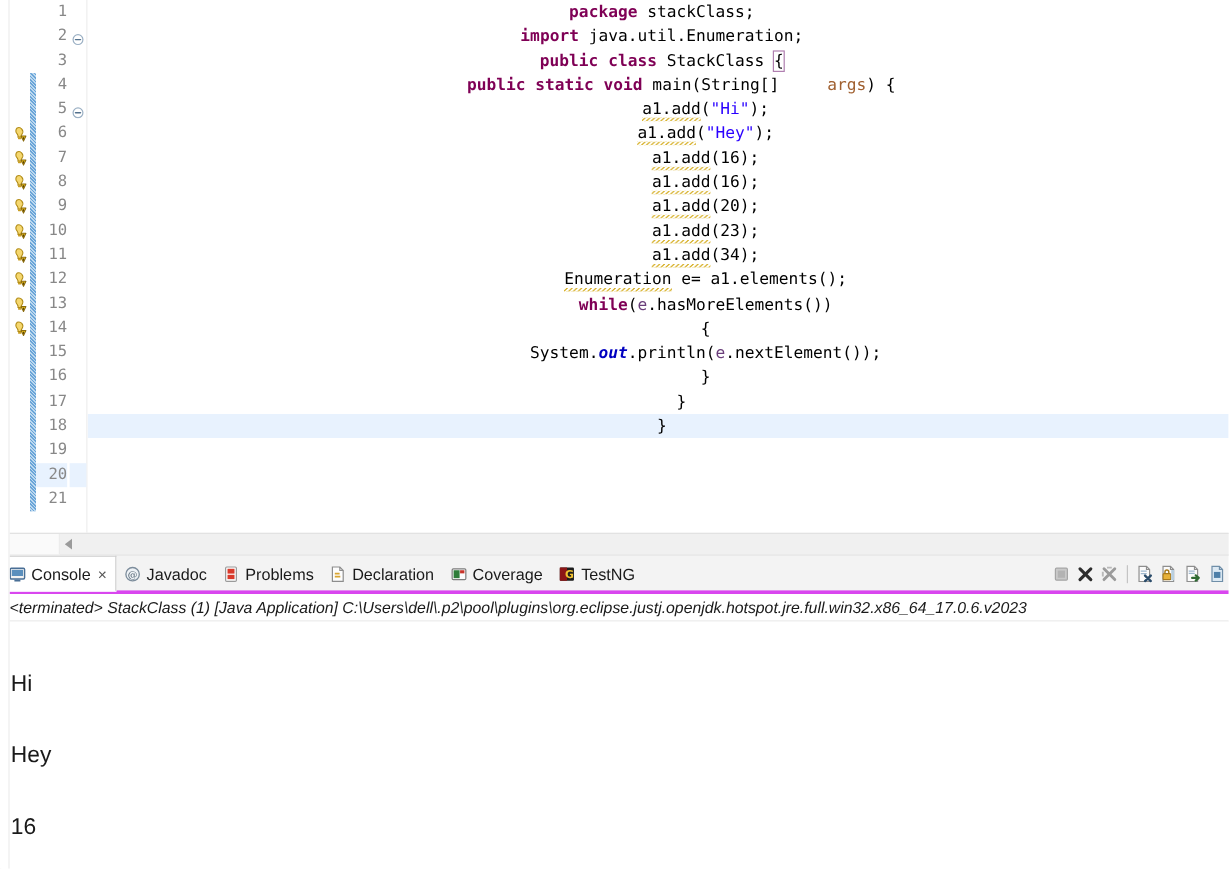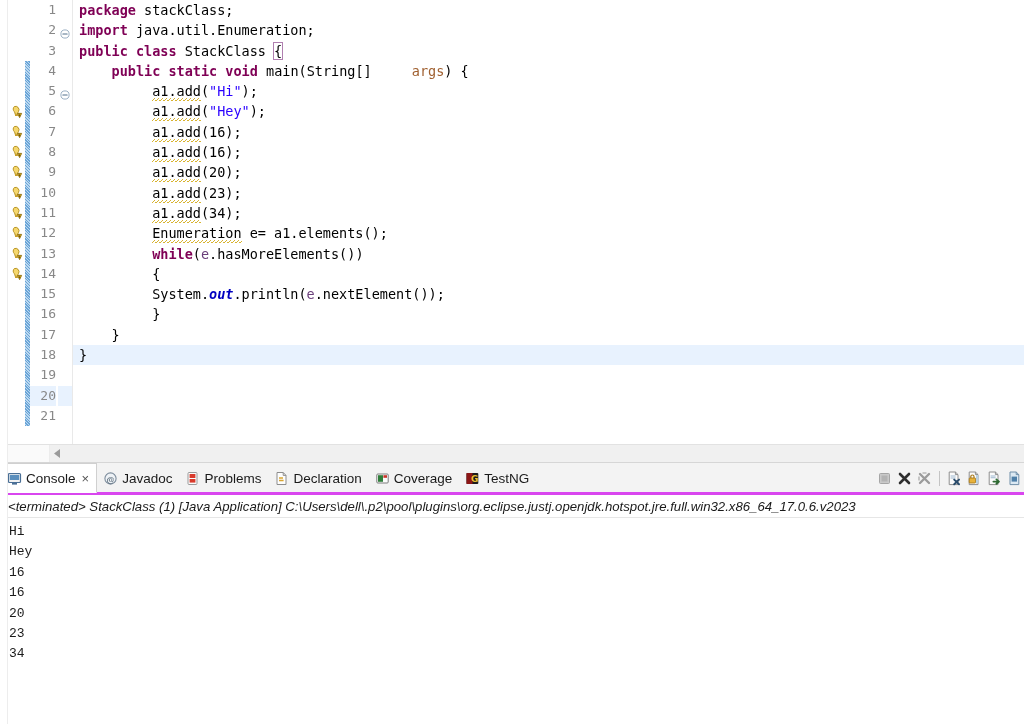--- a/index.html
+++ b/index.html
@@ -84,20 +84,21 @@
     flex: 0 0 14px;
     background: #ffffff;
     border-right: 1px solid #e9e9e9;
   }
 
   .code-col {
     position: relative;
     flex: 1;
     background: #ffffff;
     overflow: hidden;
+    text-align: center;
   }
 
   .row {
     height: 20.3px;
     line-height: 20.3px;
     font-family: "DejaVu Sans Mono", monospace;
     font-size: 13.5px;
     white-space: pre;
   }
   .line-number-col .row {
@@ -258,25 +259,26 @@
   }
 
   .console-output {
     flex: 1;
     background: #ffffff;
     padding: 4px 0 0 8px;
     overflow: hidden;
     border-left: 1px solid #e9e9e9;
   }
   .console-line {
-    font-family: Liberation Mono, monospace;
-    font-size: 13px;
+    font-family: Liberation Sans, sans-serif;
+    font-size: 19px;
     line-height: 20.4px;
     color: #1a1a1a;
     white-space: pre;
+    margin-top: 39px;
   }
 
   .console-left-strip {
     position: absolute;
     left: 0; top: 0; bottom: 0;
     width: 7px;
     background: #ffffff;
     border-right: 1px solid #ededed;
   }
 </style>

